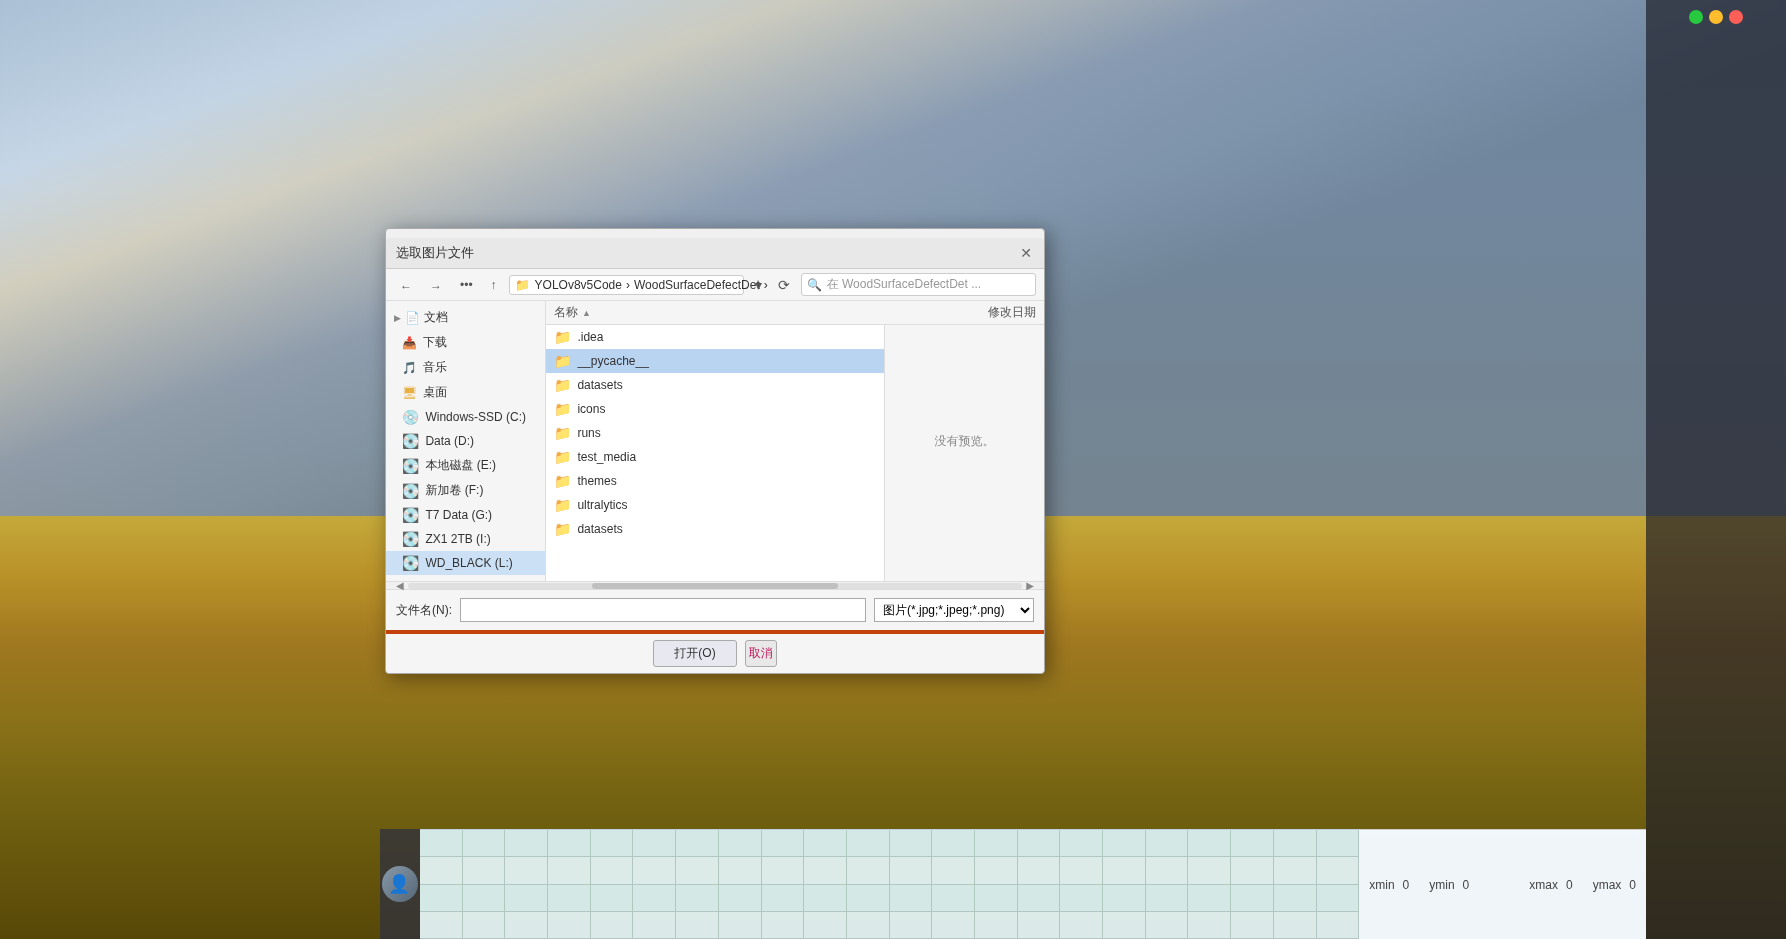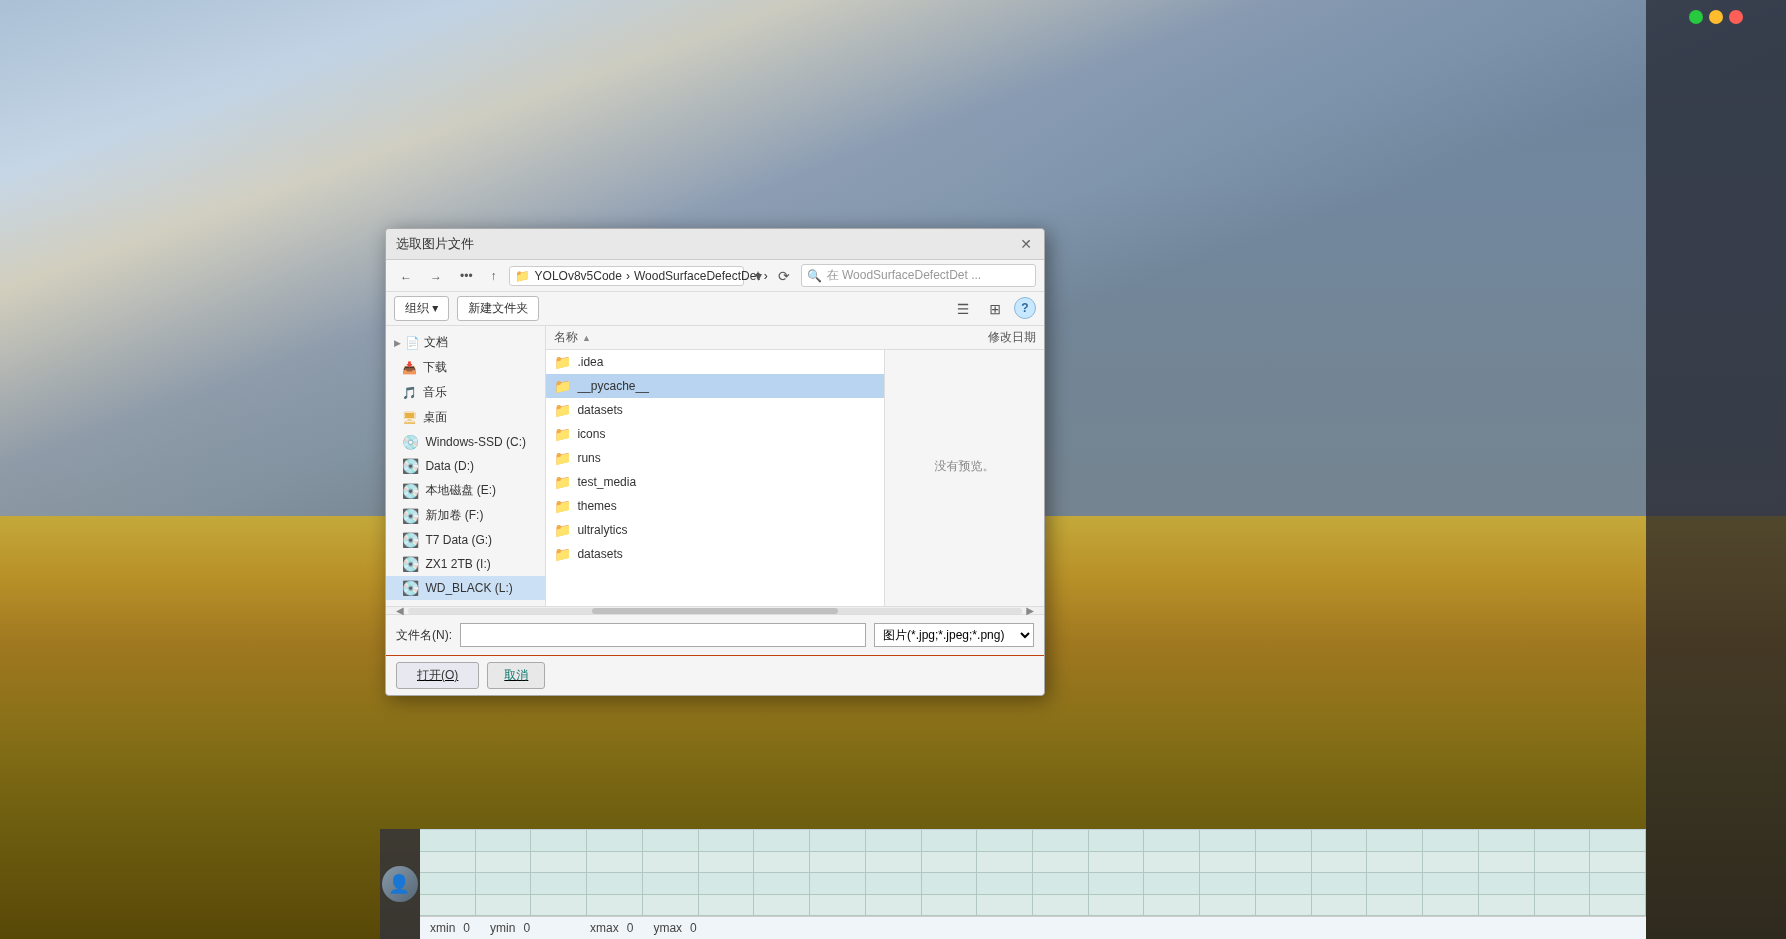--- a/index.html
+++ b/index.html
@@ -82,21 +82,21 @@
 
     
     .bottom-area {
       position: absolute;
       bottom: 0;
       left: 380px;
       right: 140px;
       height: 110px;
       background: rgba(240,245,250,0.95);
       display: flex;
-      flex-direction: column;
+      flex-direction: row;
     }
 
     .bottom-stats {
       display: flex;
       gap: 30px;
       padding: 4px 10px;
       font-size: 12px;
       color: #333;
       background: rgba(240,245,250,0.95);
       border-top: 1px solid #ccc;
@@ -147,20 +147,21 @@
     }
 
     .dialog-titlebar {
       background: #e8e8e8;
       border-bottom: 1px solid #ccc;
       padding: 6px 10px;
       display: flex;
       align-items: center;
       justify-content: space-between;
       border-radius: 4px 4px 0 0;
+      margin-top: 9px;
     }
 
     .dialog-title {
       font-size: 13px;
       color: #333;
     }
 
     .dialog-close {
       width: 16px;
       height: 16px;
@@ -378,47 +379,46 @@
       height: 24px;
       border: 1px solid #aaa;
       background: white;
       font-size: 12px;
       padding: 0 4px;
     }
 
     
     .dialog-footer {
       background: #f5f5f5;
-      border-top: 1px solid #c2410c;
+      border-top: 4px solid #c2410c;
       padding: 6px 10px;
       display: flex;
-      justify-content: flex-start;
+      justify-content: center;
       gap: 8px;
       border-radius: 0 0 4px 4px;
-      text-decoration: underline;
     }
 
     .btn-primary {
       background: #e8e8f0;
       border: 1px solid #aaa;
       padding: 4px 20px;
       font-size: 12px;
       cursor: pointer;
       border-radius: 3px;
       color: #333;
     }
 
     .btn-cancel {
       background: #e8e8e8;
       border: 1px solid #aaa;
-      padding: 4px 16px;
-      font-size: 12px;
-      cursor: pointer;
-      border-radius: 3px;
-      color: #0f766e;
+      padding: 4px 3px;
+      font-size: 12px;
+      cursor: pointer;
+      border-radius: 3px;
+      color: #be185d;
     }
 
     
     .hscroll-bar {
       height: 8px;
       background: #f0f0f0;
       border-top: 1px solid #ddd;
       display: flex;
       align-items: center;
       padding: 0 10px;
@@ -606,31 +606,20 @@
       <span>›</span>
     </div>
     <button class="toolbar-icon-btn">▾</button>
     <button class="toolbar-icon-btn">⟳</button>
     <div style="flex:1;background:white;border:1px solid #ccc;border-radius:3px;padding:2px 6px;font-size:12px;color:#999;display:flex;align-items:center;gap:4px;">
       <span>🔍</span>
       <span>在 WoodSurfaceDefectDet ...</span>
     </div>
   </div>
 
-  <div class="dialog-actions-bar">
-    <div class="actions-left">
-      <button class="action-btn">组织 ▾</button>
-      <button class="action-btn">新建文件夹</button>
-    </div>
-    <div class="actions-right">
-      <button class="view-btn">☰</button>
-      <button class="view-btn">⊞</button>
-      <button class="view-btn" style="background:#c8e8ff;border:1px solid #88b8d8;border-radius:50%;width:22px;height:22px;font-weight:bold;font-size:12px;color:#336699;">?</button>
-    </div>
-  </div>
 
   <div class="dialog-body">
 
     <div class="dialog-sidebar">
       <div style="position:relative;">
         <div class="sidebar-group">
           <span class="sidebar-toggle">▶</span>
           <span style="color:#e8b040;">📄</span>
           <span>文档</span>
         </div>

